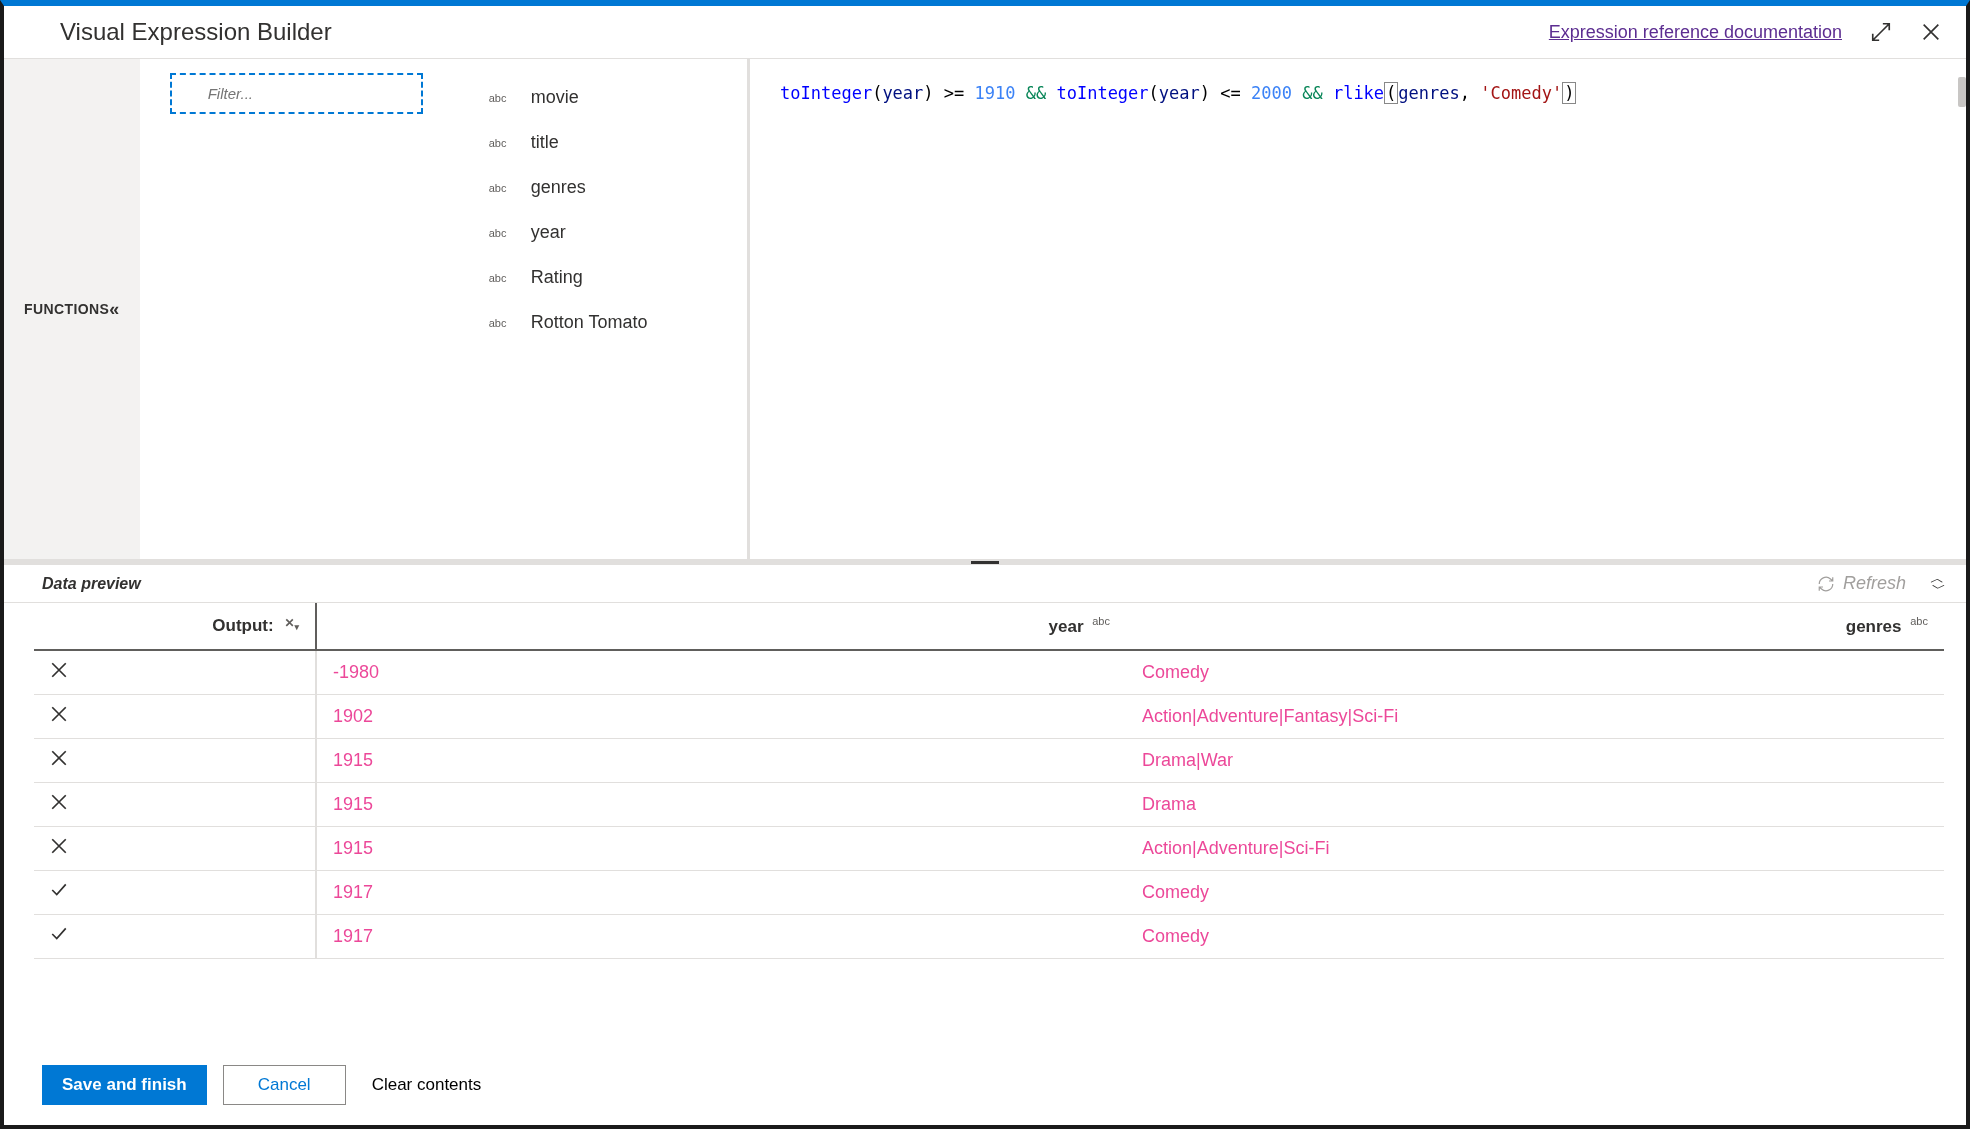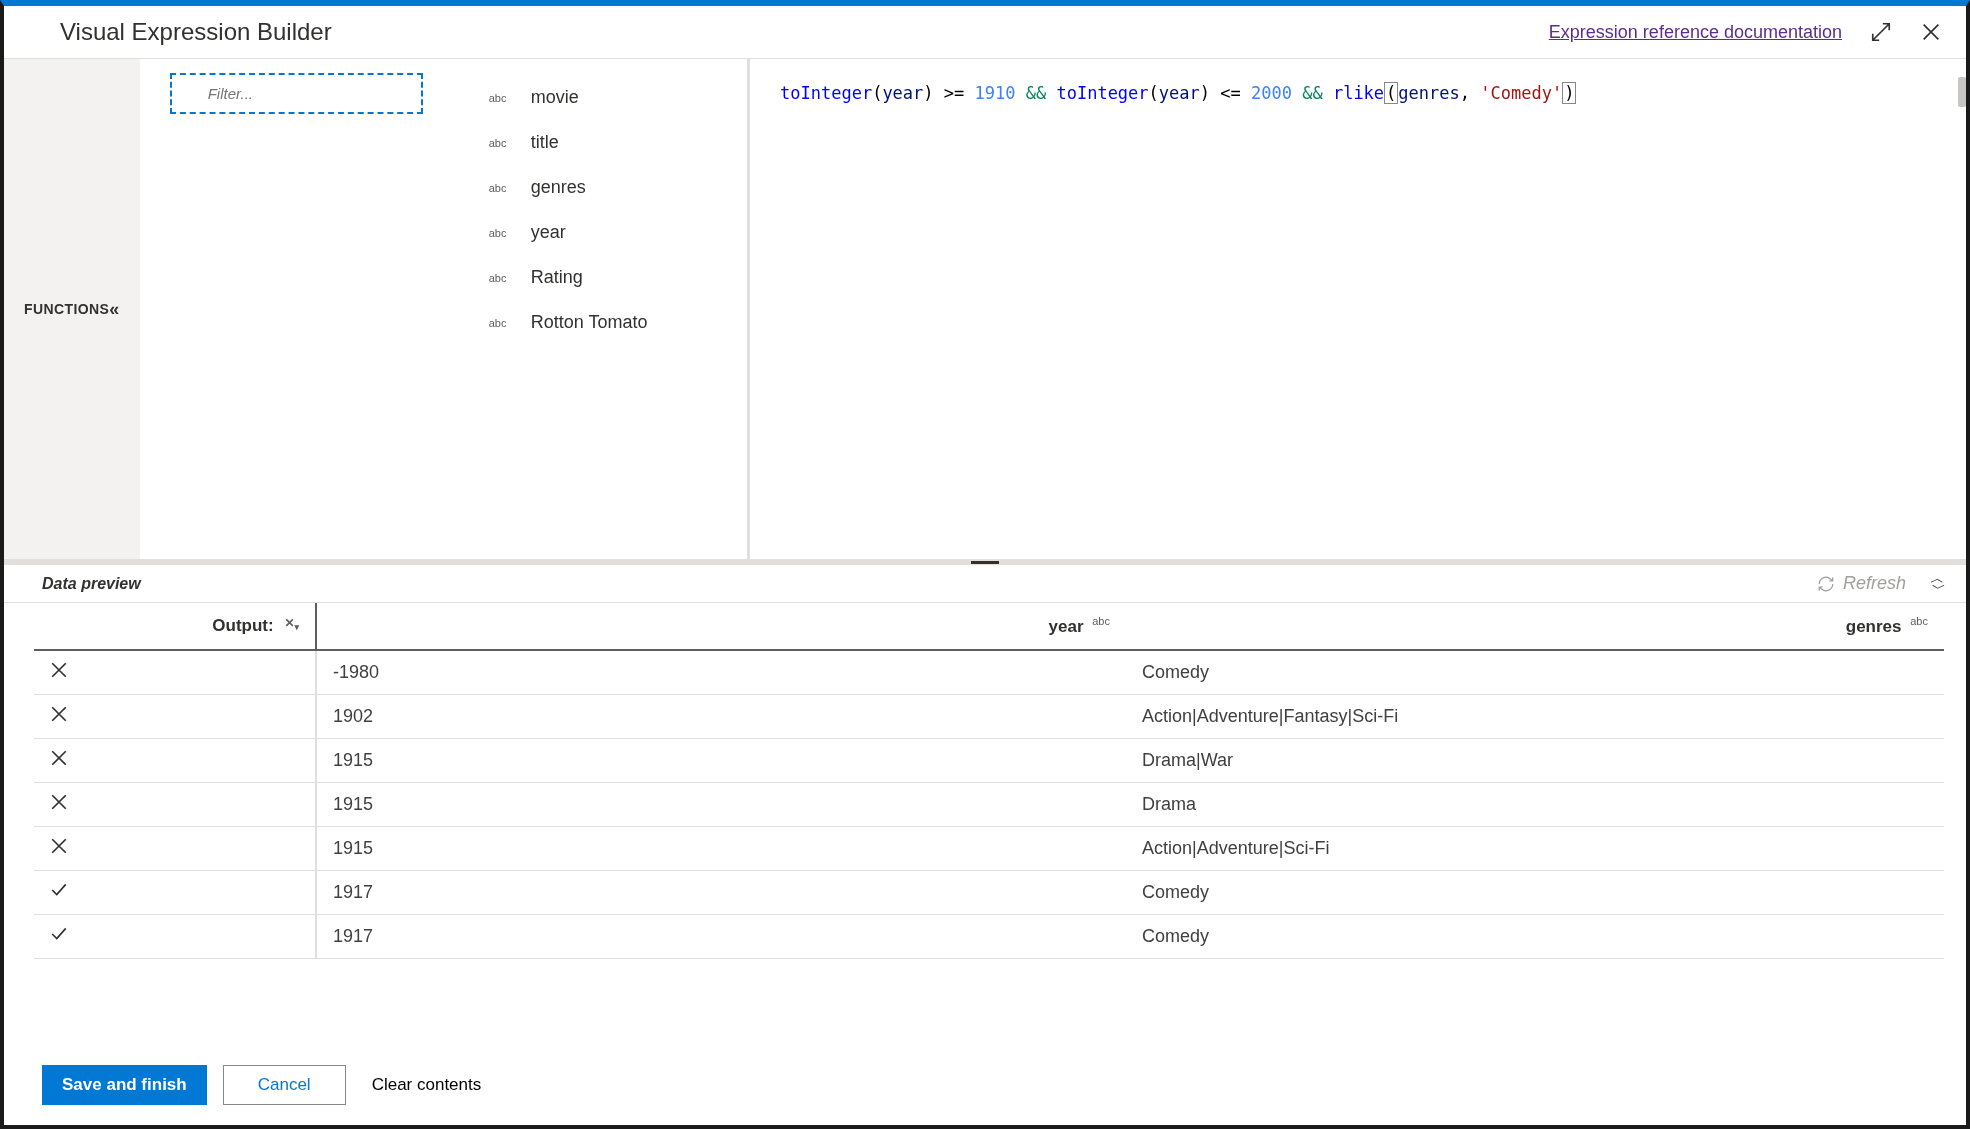--- a/index.html
+++ b/index.html
@@ -87,21 +87,21 @@
   .preview-title { font-size: 16px; font-weight: 600; }
   .refresh { display: flex; align-items: center; gap: 8px; color: #a19f9d; font-size: 18px; cursor: pointer; }
   .refresh svg { width: 18px; height: 18px; }
   .chev-ud { color: #323130; margin-left: 24px; font-size: 14px; line-height: 0.7; cursor: pointer; display: flex; flex-direction: column; }
   .table-wrap { flex: 1; overflow: auto; padding: 0 22px 0 30px; }
   table { border-collapse: collapse; width: 100%; }
   th { text-align: right; font-size: 17px; font-weight: 600; padding: 12px 16px; border-bottom: 2px solid #605e5c; }
   th.output-col { border-right: 2px solid #605e5c; width: 282px; }
   th .tbadge { font-size: 11px; font-weight: 400; color: #605e5c; vertical-align: super; margin-left: 4px; }
   th .sort-ic { font-size: 12px; color: #605e5c; margin-left: 6px; position: relative; top: -4px; }
-  td { padding: 10px 16px; font-size: 18px; border-bottom: 1px solid #e1dfdd; color: #404040; }
+  td { padding: 10px 16px; font-size: 18px; border-bottom: 1px solid #e1dfdd; color: #ec4899; }
   td.output-cell { border-right: 2px solid #e1dfdd; }
   td.year-cell { width: 810px; }
   .footer { padding: 20px 38px; display: flex; align-items: center; gap: 16px; border-top: 0; }
   .btn-primary {
     background: #0078d4; color: #fff; border: none; padding: 10px 20px;
     font-size: 17px; font-weight: 600; cursor: pointer;
   }
   .btn-secondary {
     background: #fff; color: #0078d4; border: 1px solid #8a8886;
     padding: 9px 34px; font-size: 17px; cursor: pointer;

